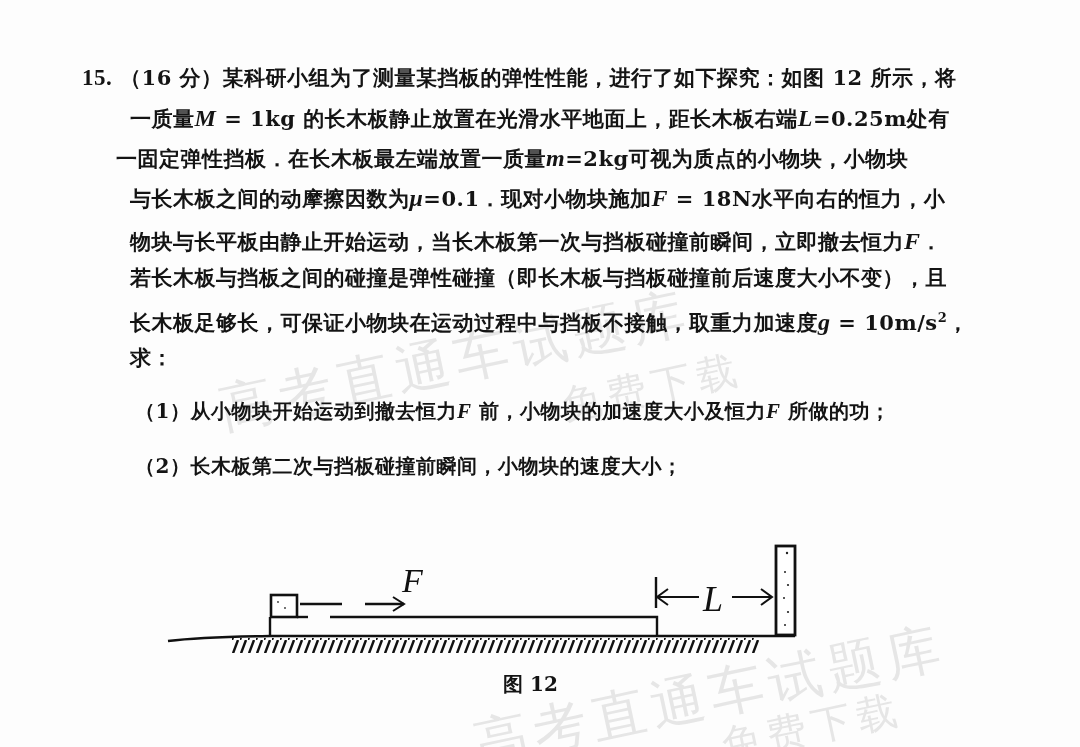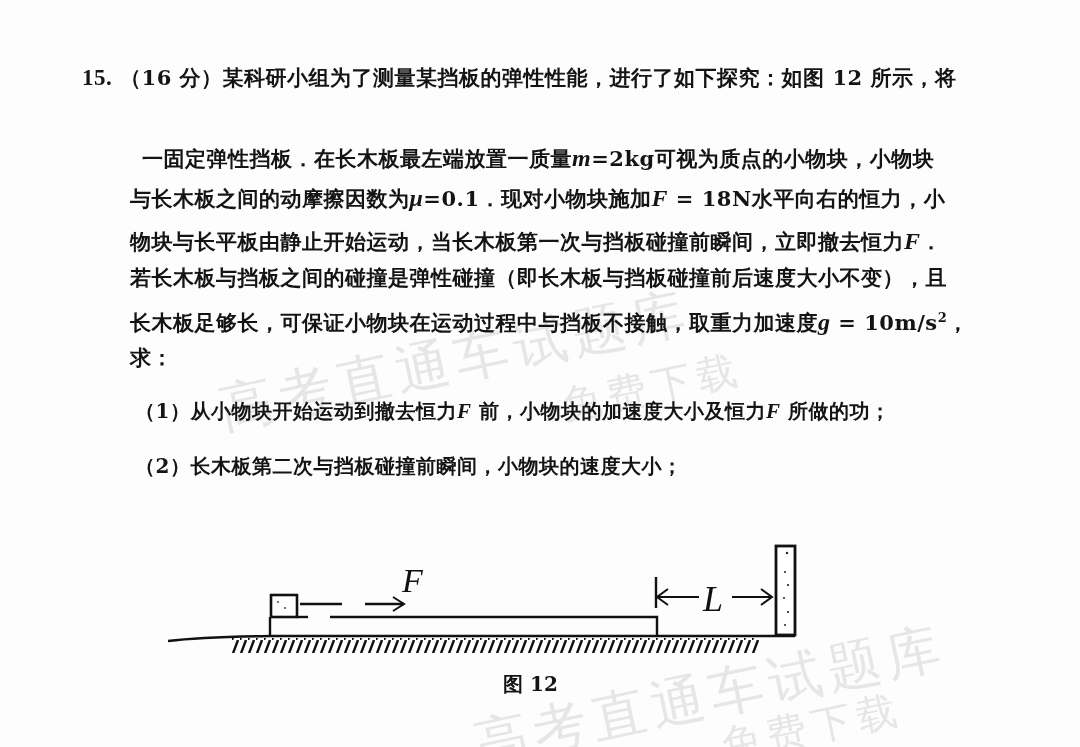--- a/index.html
+++ b/index.html
@@ -81,22 +81,25 @@
   <div class="watermark" style="left:215px; top:325px;">高考直通车试题库</div>
   <div class="watermark wm2" style="left:560px; top:360px;">免费下载</div>
   <div class="watermark" style="left:470px; top:660px;">高考直通车试题库</div>
   <div class="watermark wm2" style="left:720px; top:700px;">免费下载</div>
 
   <div class="line" style="left:82px; top:63px;">
     <span class="qnum">15.</span>
     <span>（16 分）</span><span>某科研小组为了测量某挡板的弹性性能，进行了如下探究：如图 12 所示，将</span>
   </div>
 
+  <div class="line" style="left:130px; top:103px;">
+    <span>一质量</span><span class="var">M</span><span> = 1kg </span><span>的长木板静止放置在光滑水平地面上，距长木板右端</span><span class="var">L</span><span>=0.25m</span><span>处有</span>
+  </div>
 
-  <div class="line" style="left:142px; top:143px;">
+  <div class="line" style="left:116px; top:143px;">
     <span>一固定弹性挡板．在长木板最左端放置一质量</span><span class="var">m</span><span>=2kg</span><span>可视为质点的小物块，小物块</span>
   </div>
 
   <div class="line" style="left:130px; top:183px;">
     <span>与长木板之间的动摩擦因数为</span><span class="var">μ</span><span>=0.1</span><span>．现对小物块施加</span><span class="var">F</span><span> = 18N</span><span>水平向右的恒力，小</span>
   </div>
 
   <div class="line" style="left:130px; top:226px;">
     <span>物块与长平板由静止开始运动，当长木板第一次与挡板碰撞前瞬间，立即撤去恒力</span><span class="var">F</span><span>．</span>
   </div>

